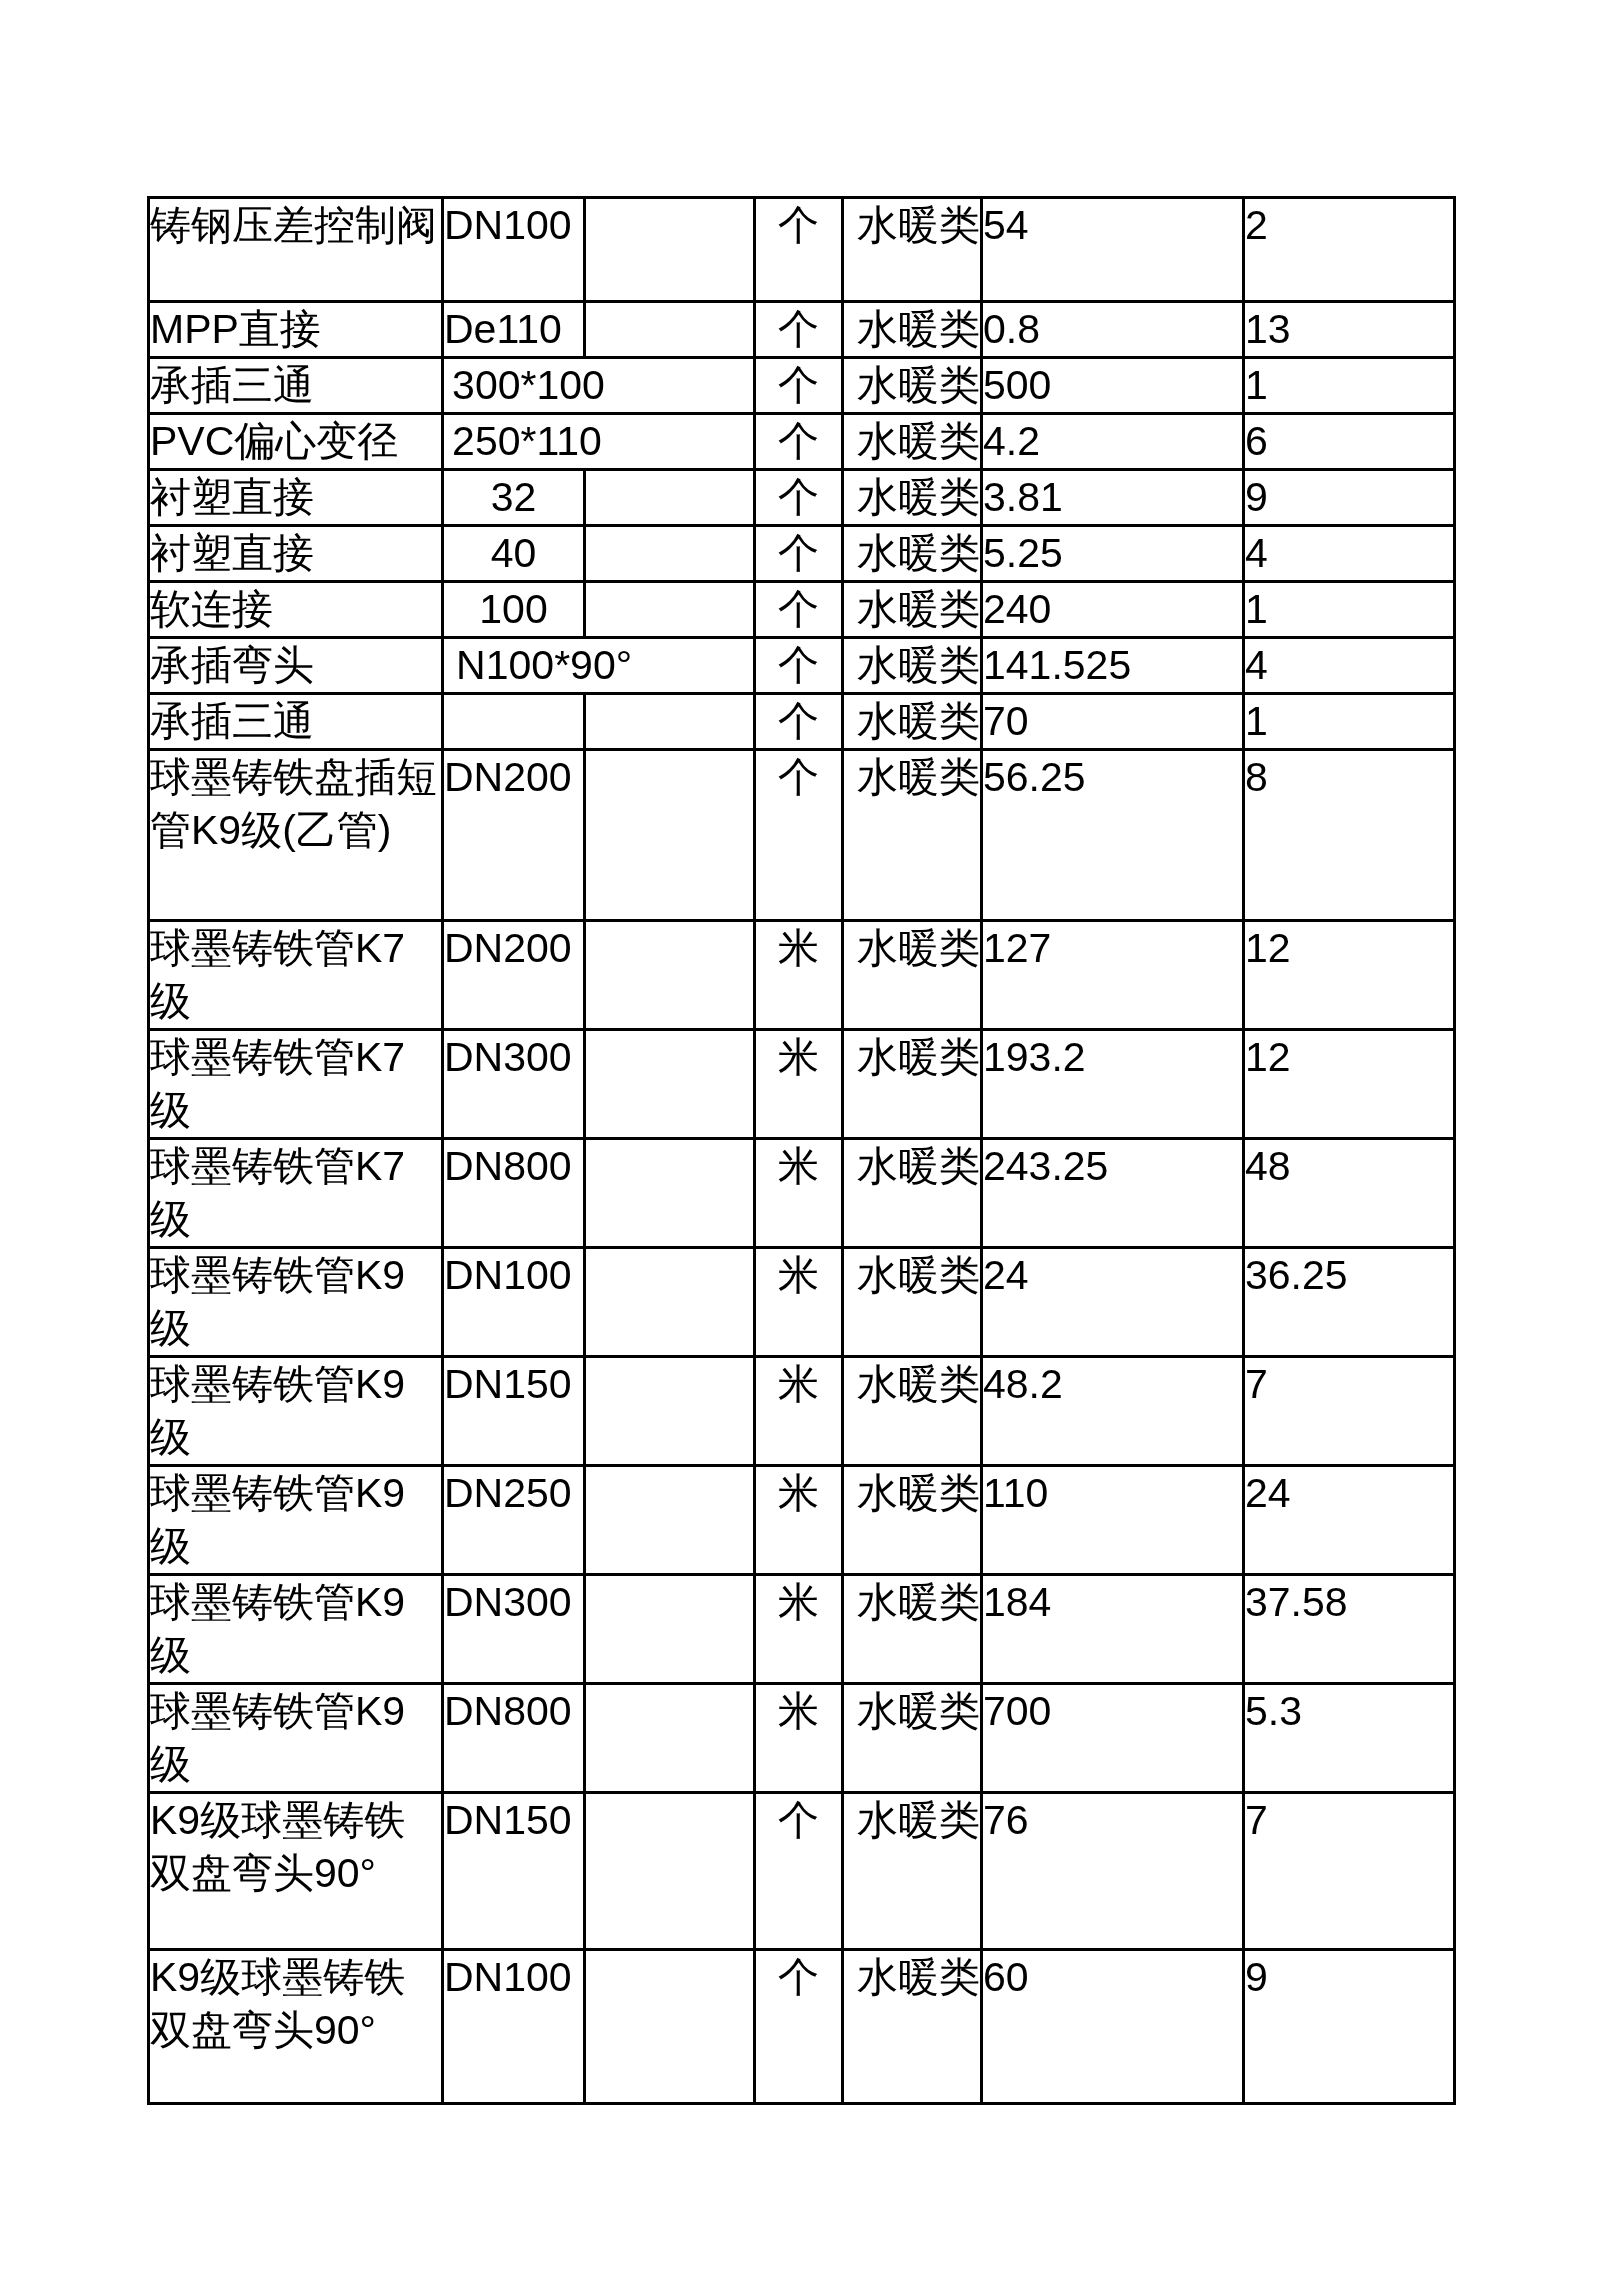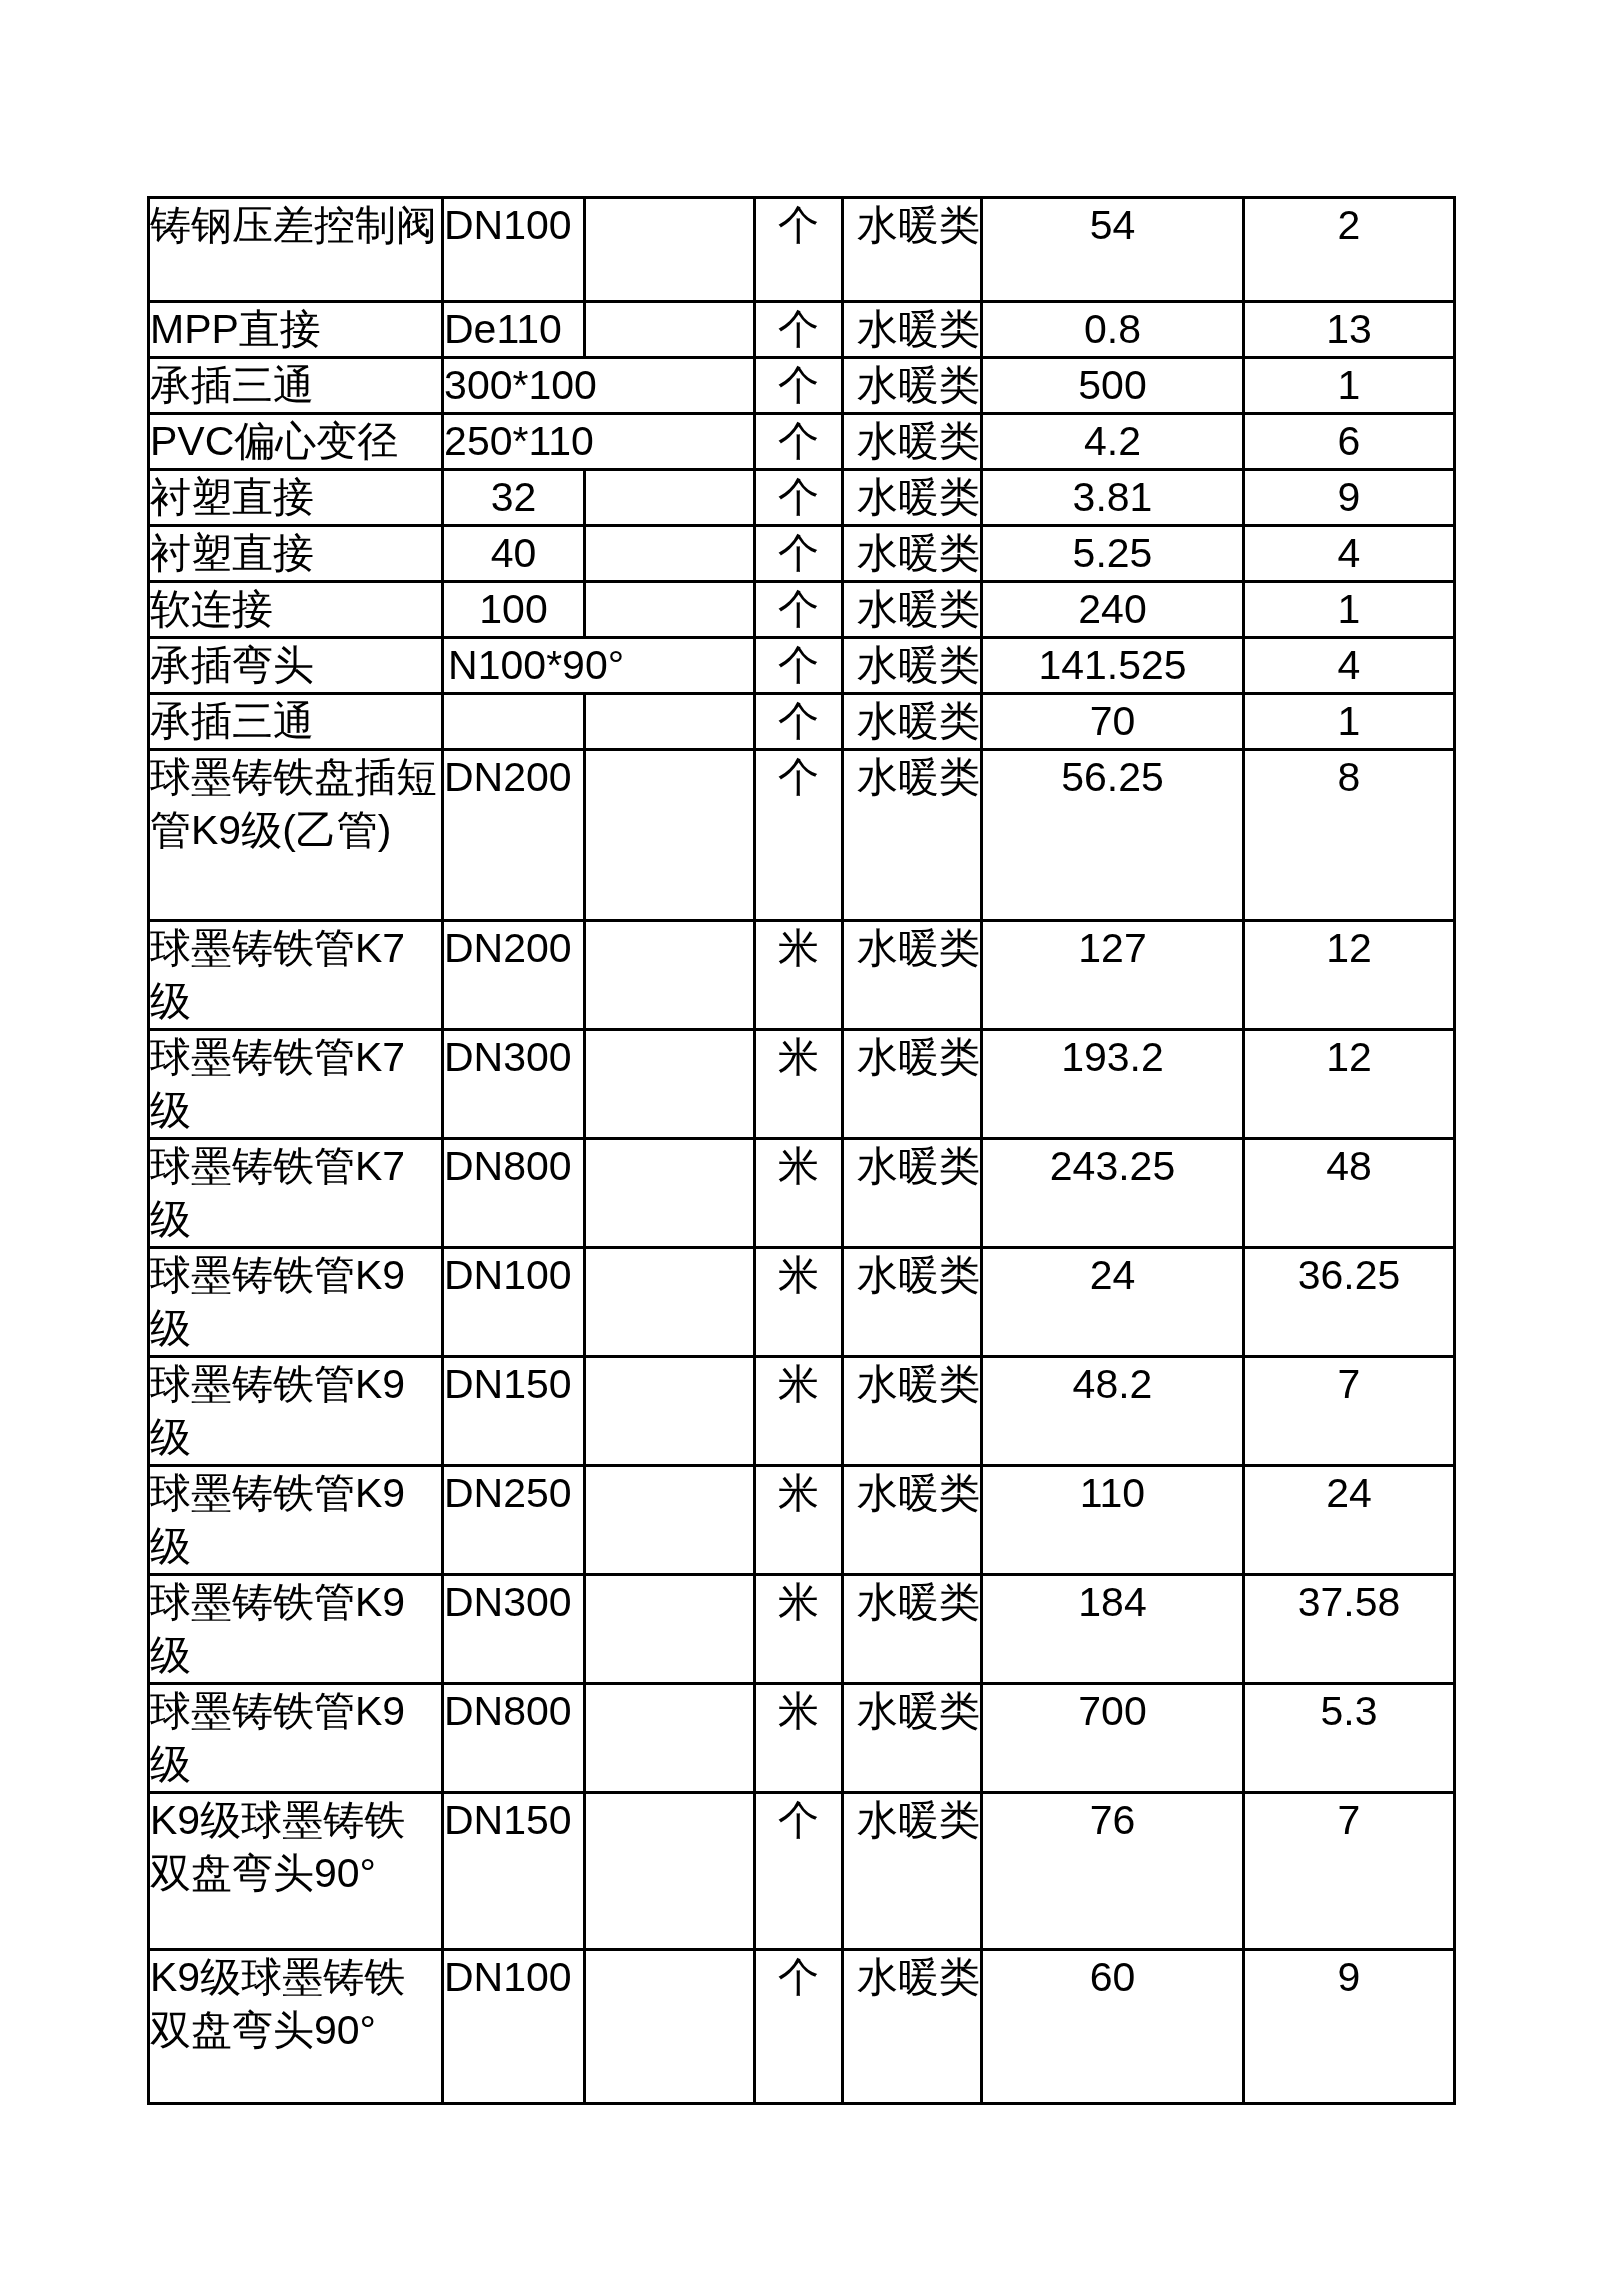--- a/index.html
+++ b/index.html
@@ -42,42 +42,42 @@
   td.c-spec {
     text-align: left;
     padding: 2.9px 0 0 2px;
   }
   td.c-spec.center {
     text-align: center;
     padding-left: 0;
     margin-left: 28px;
   }
   td.c-spec.merged {
-    padding-left: 7px;
+    padding-left: 15px;
   }
   td.c-spec.clip7 {
     text-indent: -6.9px;
   }
   td.c-spec.clip3 {
     text-indent: -2.9px;
   }
   td.c-note {
     padding: 0;
   }
   td.c-unit {
     text-align: center;
     vertical-align: middle;
     padding: 0;
   }
   td.c-cat {
     text-align: right;
     padding: 2.9px 0 0 3.9px;
   }
   td.c-num {
-    text-align: center;
+    text-align: left;
     padding: 2.9px 9.8px 0 0;
     margin-top: 19px;
   }
 </style>
 </head>
 <body>
 
 <div class="page">
   <table class="sheet">
     <colgroup>

